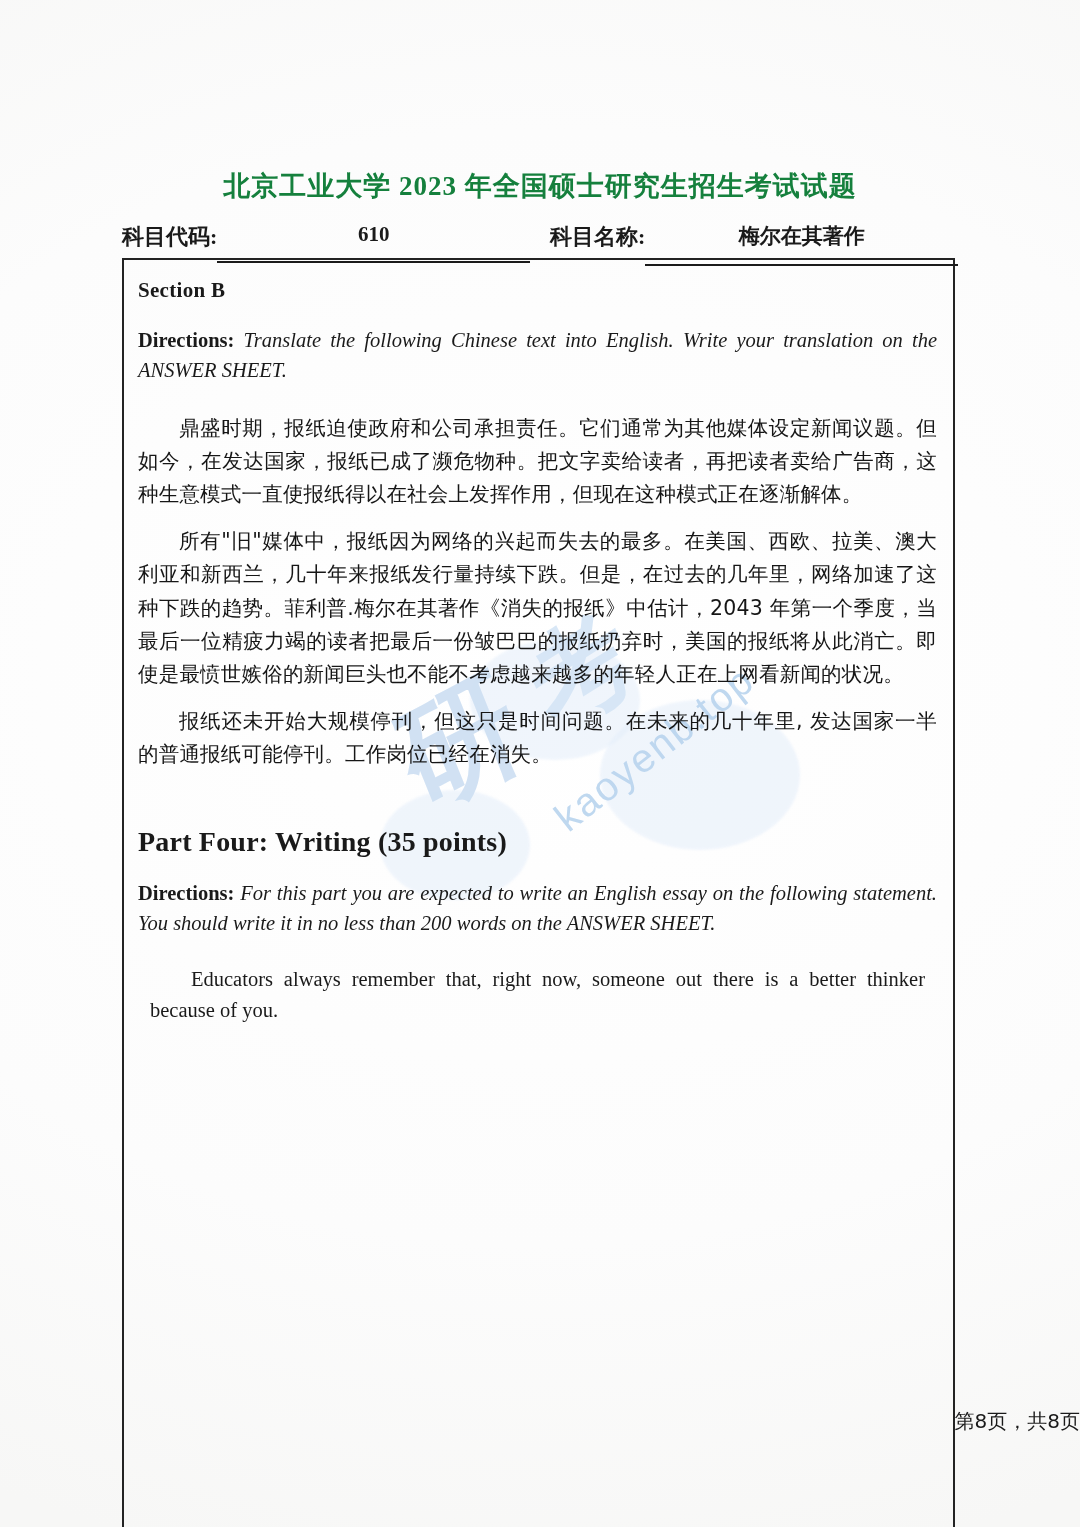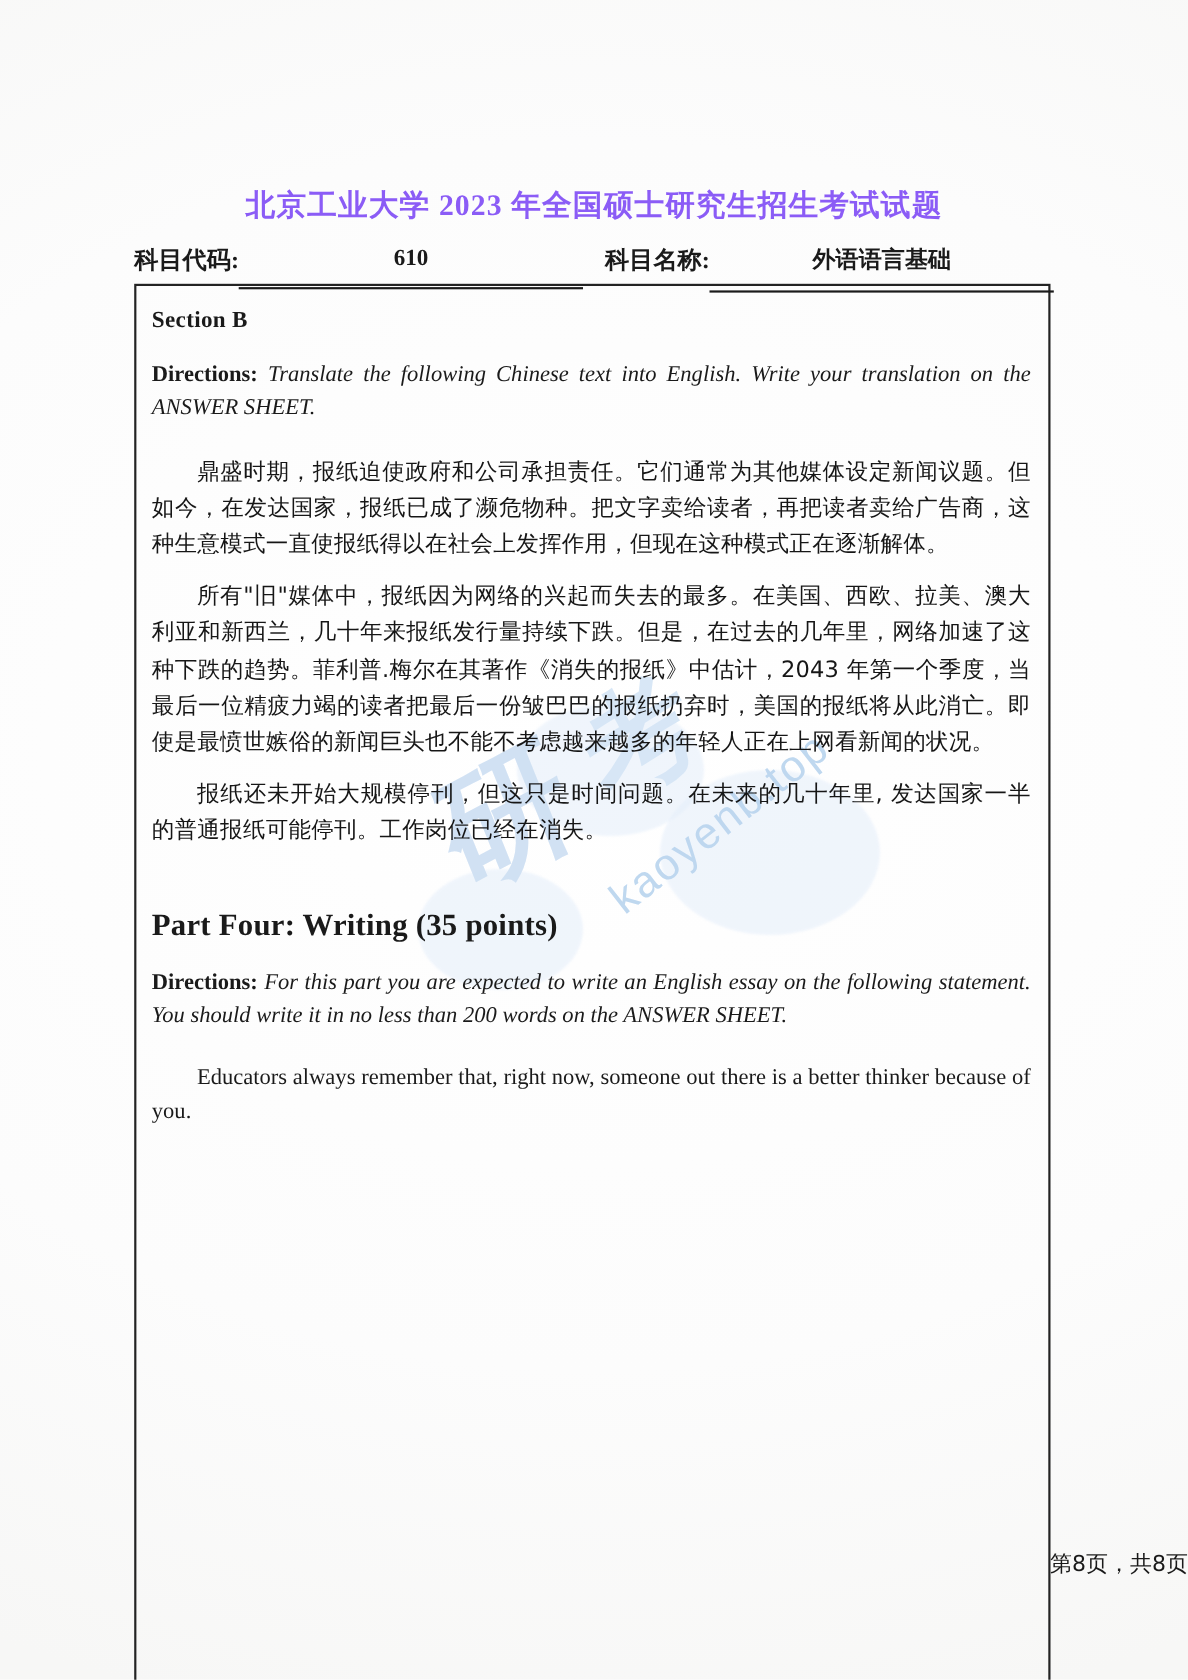--- a/index.html
+++ b/index.html
@@ -80,21 +80,21 @@
     left: 0; right: 0;
     top: 168px;
     z-index: 5;
     text-align: center;
   }
   .doc-title {
     font-family: "Liberation Serif", "DejaVu Serif", serif;
     font-weight: 700;
     font-size: 27px;
     letter-spacing: 1px;
-    color: #8b5cf6;
+    color: #15803d;
   }
 
   .meta-row {
     position: absolute;
     left: 122px;
     right: 122px;
     top: 222px;
     height: 34px;
     z-index: 5;
     display: flex;
@@ -170,21 +170,21 @@
     font-family: "DejaVu Sans", "Liberation Sans", sans-serif;
     font-size: 20.5px;
     line-height: 1.62;
     text-align: justify;
     text-indent: 2em;
     letter-spacing: .2px;
     color: #161616;
   }
 
   p.statement {
-    margin: 0;
+    margin: 12px;
     font-size: 20.5px;
     line-height: 1.5;
     text-align: justify;
     text-indent: 2em;
     font-family: "Liberation Serif", "DejaVu Serif", serif;
   }
 
   .spacer-lg { height: 40px; }
 
   
@@ -215,21 +215,21 @@
 
 <div class="doc-header">
   <div class="doc-title">北京工业大学 2023 年全国硕士研究生招生考试试题</div>
 </div>
 
 <div class="meta-row">
   <span class="meta-label">科目代码:</span>
   <span class="meta-fill code">610</span>
   <span class="meta-gap"></span>
   <span class="meta-label">科目名称:</span>
-  <span class="meta-fill">外语语言基础</span>
+  <span class="meta-fill">梅尔在其著作</span>
 </div>
 
 <div class="frame">
   <div class="frame-inner">
 
     <h2 class="section-head">Section B</h2>
 
     <p class="directions">
       <span class="dlabel">Directions:</span>
       <span class="dbody">Translate the following Chinese text into English. Write your translation on the </span><span class="dbody caps">ANSWER SHEET</span><span class="dbody">.</span>

